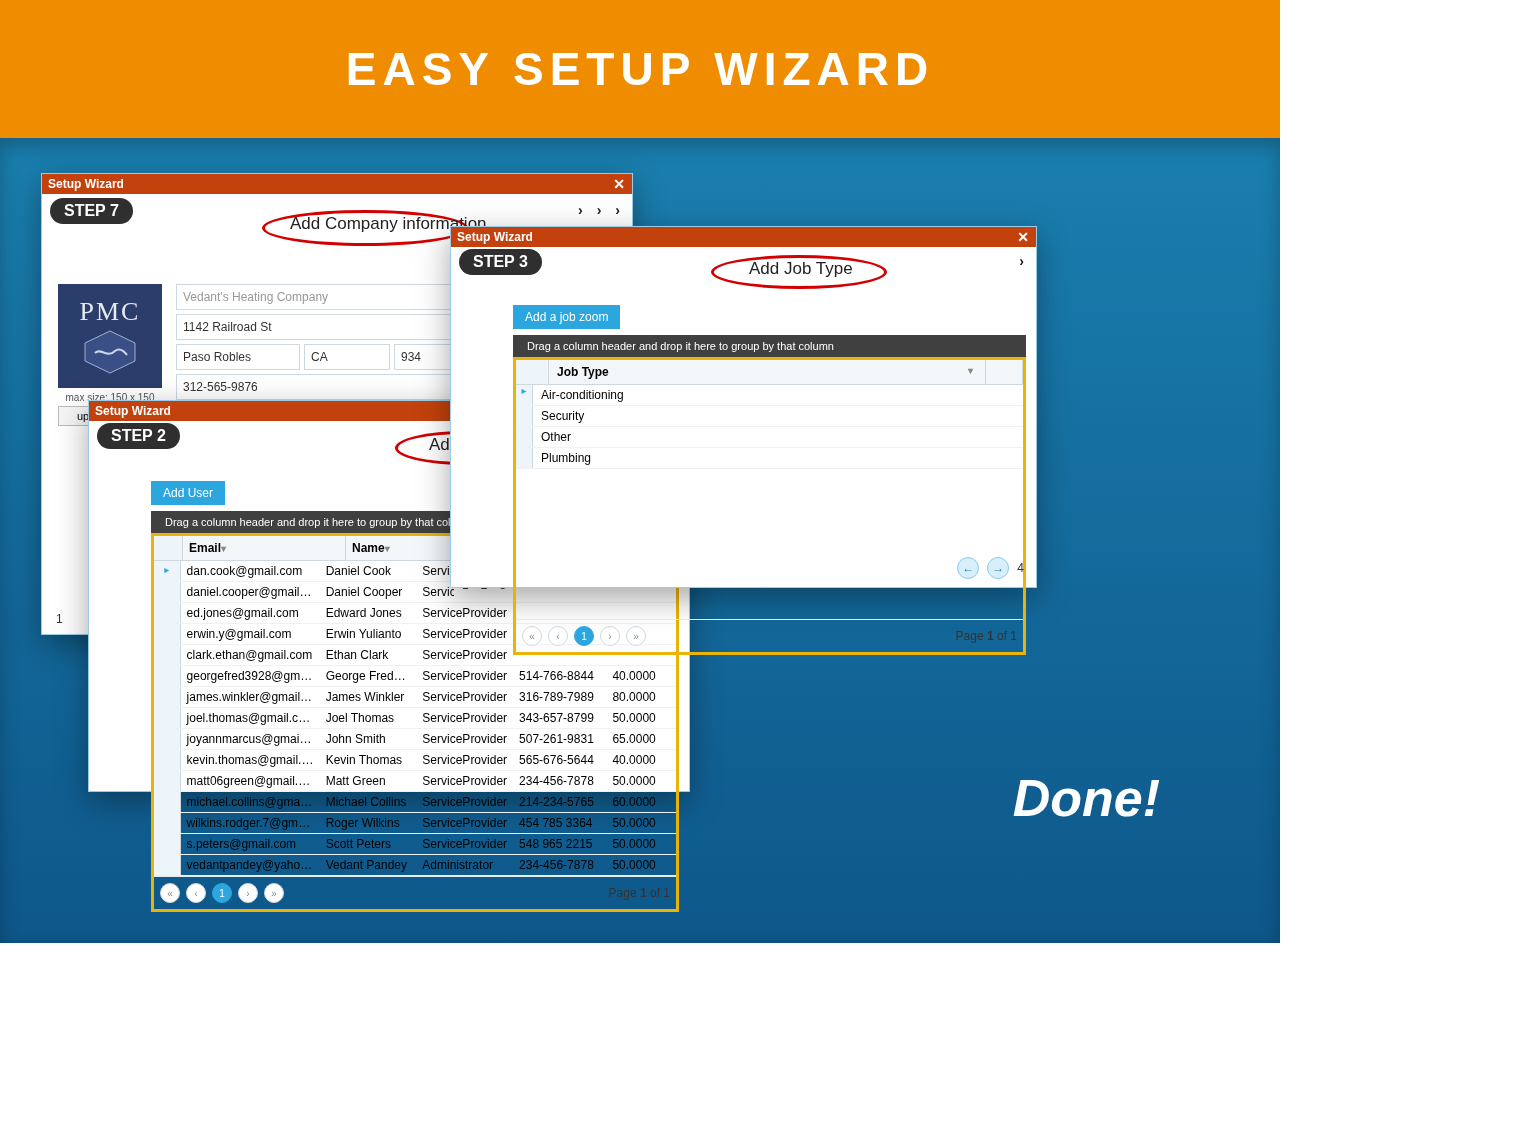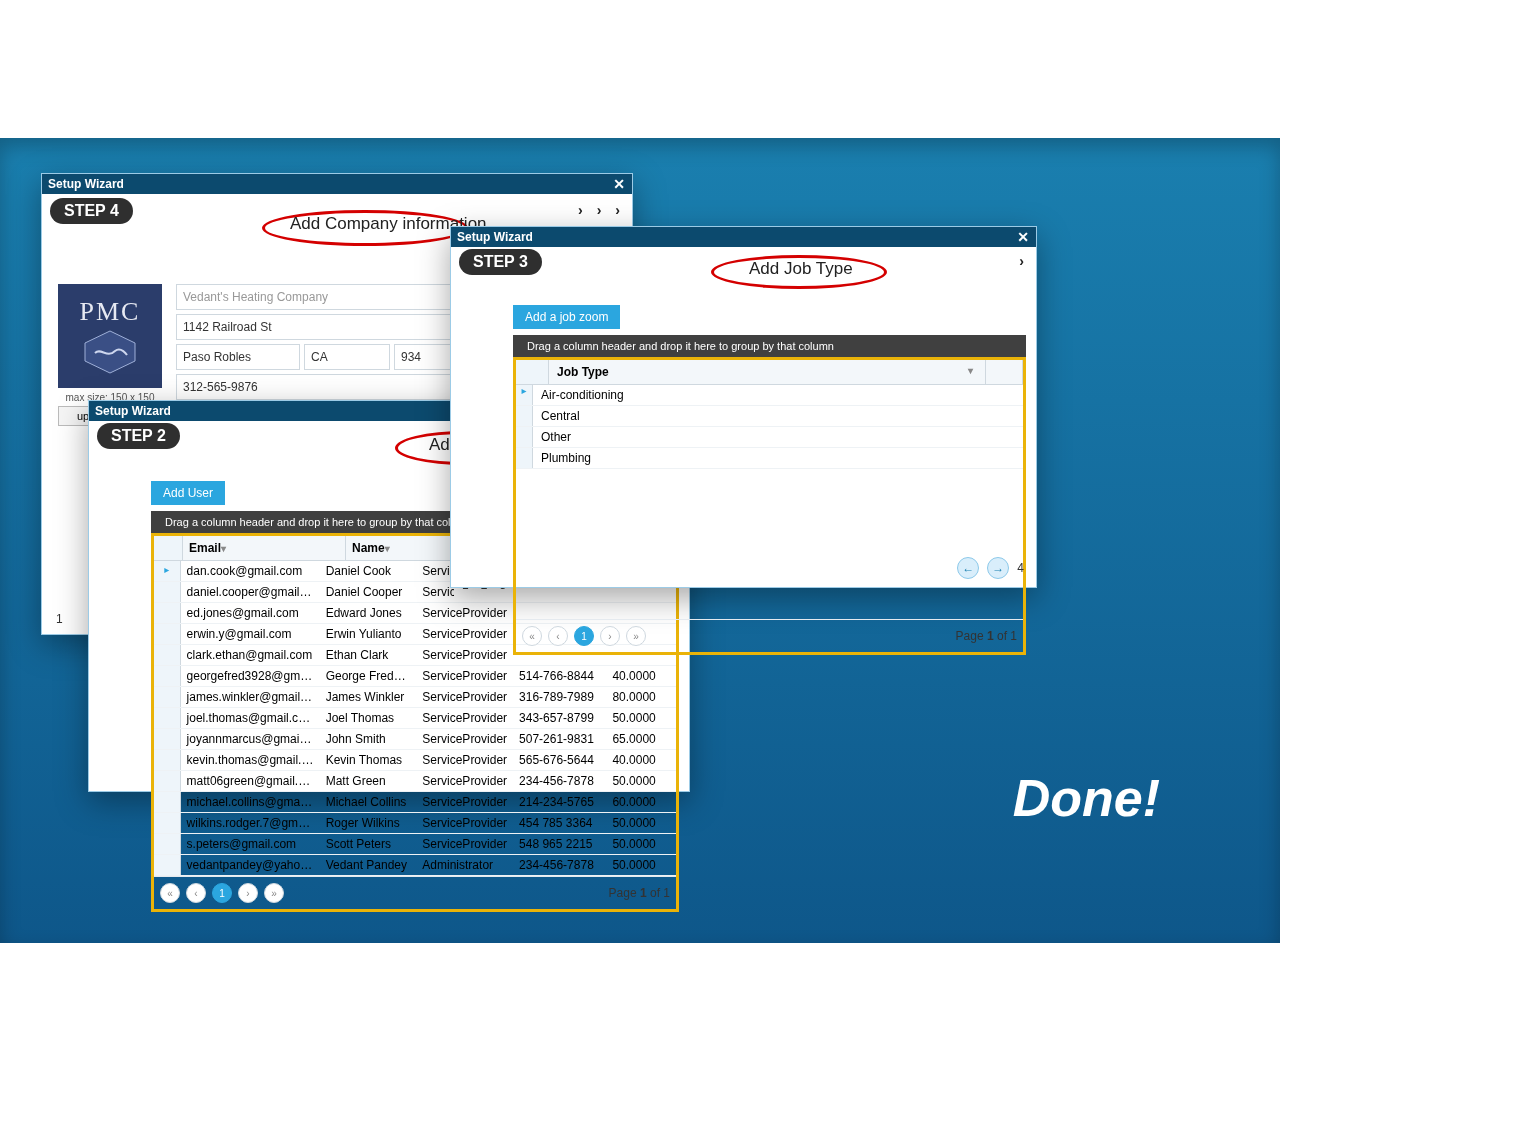--- a/index.html
+++ b/index.html
@@ -2,21 +2,21 @@
 <html><head>
 <meta charset="utf-8">
 <style>
 body{margin:0;font-family:"Segoe UI",Arial,sans-serif;background:#fff;width:1280px;height:943px;position:relative;overflow:hidden}
 .stage{position:absolute;inset:0}
 .banner{background:#F08C00;height:138px;display:flex;align-items:center;justify-content:center}
 .banner h1{color:#fff;font-size:46px;font-weight:700;letter-spacing:6px;margin:0}
 .bluezone{position:absolute;top:138px;left:0;right:0;bottom:0;background:linear-gradient(180deg,#1A7FAF 0%,#0E578A 100%);box-shadow:inset 0 8px 20px rgba(0,0,0,.25)}
 .done{position:absolute;right:120px;bottom:115px;color:#fff;font-style:italic;font-weight:700;font-size:52px}
 .win{position:absolute;background:#fff;border:1px solid #9ccbe6;box-shadow:0 10px 30px rgba(0,0,0,.35)}
-.titlebar{background:#0c4a6e;color:#fff;font-size:12px;font-weight:700;display:flex;align-items:center;justify-content:space-between;height:20px;padding:0 6px}
+.titlebar{background:#c2410c;color:#fff;font-size:12px;font-weight:700;display:flex;align-items:center;justify-content:space-between;height:20px;padding:0 6px}
 .closex{width:14px;height:14px;display:flex;align-items:center;justify-content:center;font-size:14px;color:#fff;cursor:pointer}
 .stepbadge{position:absolute;background:#2F2F2F;color:#fff;border-radius:14px;padding:4px 14px;font-size:16px;font-weight:700}
 .navarrows{position:absolute;right:12px;display:flex;gap:14px;font-size:14px;color:#222;font-weight:700}
 .circle-ring{position:absolute;border:3px solid #D40000;border-radius:50%/50%;}
 .sectiontitle{font-size:17px;color:#222}
 
 .win1{top:173px;left:41px;width:590px;height:460px}
 .w1body{position:relative;padding:8px 16px}
 .logo{position:absolute;top:90px;left:16px;width:104px;height:104px;background:#2B3D6B;display:flex;flex-direction:column;align-items:center;justify-content:center;color:#E6E9F2;font-size:12px}
 .logo .big{font-family:Georgia,serif;font-size:26px;letter-spacing:2px}
@@ -58,29 +58,32 @@
 .jtrow .col-a{width:16px}
 .jtrow .col-jt{flex:1;padding:3px 8px}
 .w3arrows{position:absolute;bottom:8px;right:12px;display:flex;gap:8px;align-items:center;font-size:12px;color:#333}
 .arrowcircle{width:20px;height:20px;border-radius:50%;background:#d9eefb;border:1px solid #8cc9ea;display:flex;align-items:center;justify-content:center;color:#1a7faf;font-size:12px;cursor:pointer}
 .tabstrip{position:absolute;bottom:6px;left:8px;display:flex;gap:10px;font-size:12px;color:#333}
 </style>
 </head>
 <body>
 
 <div class="stage">
+  <div class="banner">
+    <h1>EASY  SETUP  WIZARD</h1>
+  </div>
   <div class="bluezone"></div>
   <div class="done">Done!</div>
 
   <div class="win win1">
     <div class="titlebar">
       <span>Setup Wizard</span>
       <span class="closex">✕</span>
     </div>
-    <div class="stepbadge" style="top:24px;left:8px">STEP 4</div>
+    <div class="stepbadge" style="top:24px;left:8px">STEP 7</div>
     <div class="navarrows" style="top:28px">
       <span>›</span>
       <span>›</span>
       <span>›</span>
     </div>
     <div class="circle-ring" style="top:36px;left:220px;width:200px;height:30px"></div>
     <div style="position:absolute;top:40px;left:248px" class="sectiontitle">Add Company information</div>
 
     <div class="w1body">
       <div class="logo">
@@ -313,21 +316,21 @@
             </div>
           <div style="width:20px"></div>
         </div>
         <div id="jt-rows">
             <div class="jtrow">
               <div class="col-a">▸</div>
               <div class="col-jt">Air-conditioning</div>
             </div>
             <div class="jtrow">
               <div class="col-a"></div>
-              <div class="col-jt">Central</div>
+              <div class="col-jt">Security</div>
             </div>
             <div class="jtrow">
               <div class="col-a"></div>
               <div class="col-jt">Other</div>
             </div>
             <div class="jtrow">
               <div class="col-a"></div>
               <div class="col-jt">Plumbing</div>
             </div>
           </div>

